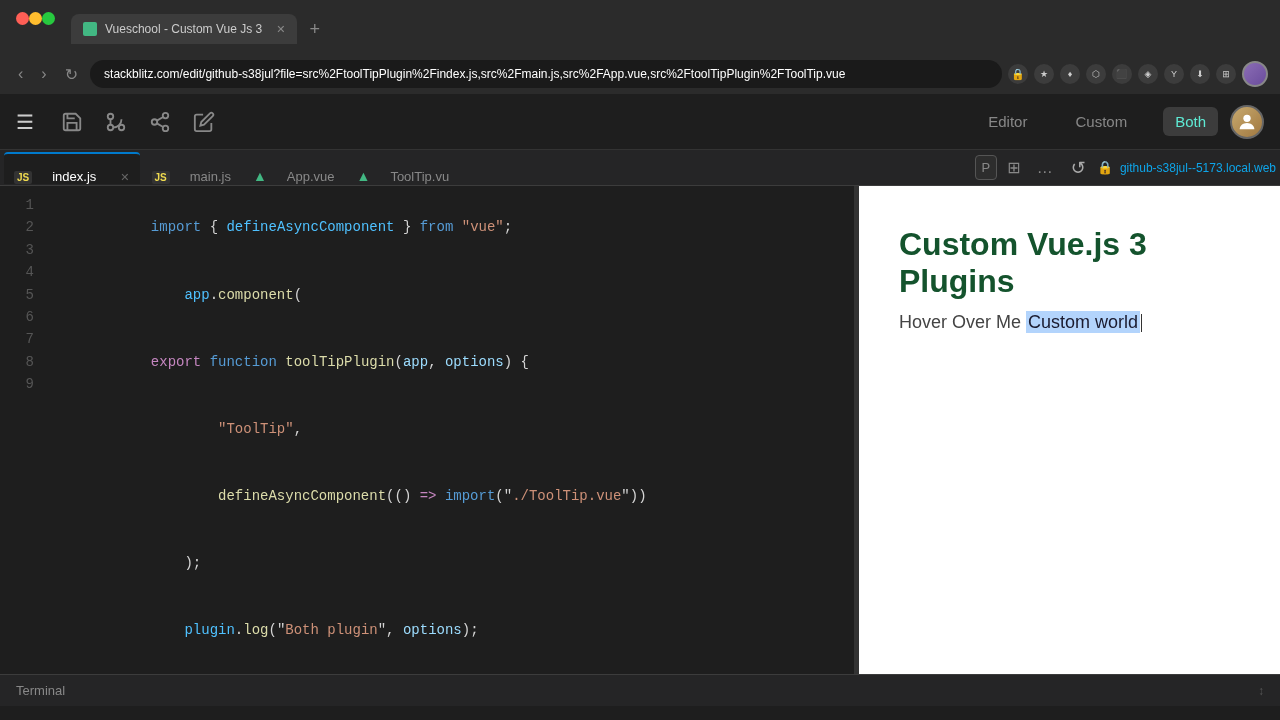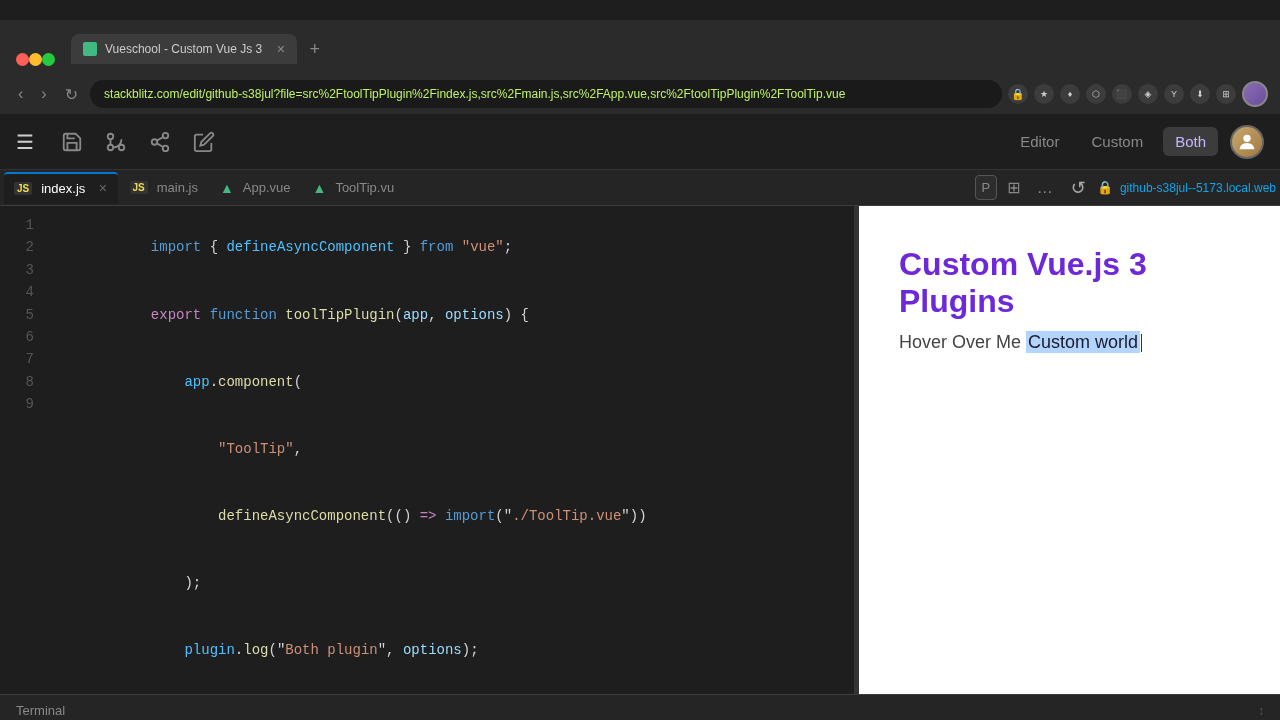--- a/index.html
+++ b/index.html
@@ -1,53 +1,53 @@
 <!DOCTYPE html>
 <html><head>
   <meta charset="utf-8">
   <style>
     * { margin: 0; padding: 0; box-sizing: border-box; }
     body { width: 1280px; height: 720px; overflow: hidden; font-family: -apple-system, BlinkMacSystemFont, 'Segoe UI', sans-serif; background: #1e1e1e; }
 
     
     .browser-chrome { background: #2b2b2b; }
-    .browser-traffic-lights { display: flex; align-items: flex-end; padding: 12px 16px 8px; margin-top: 20px; }
+    .browser-traffic-lights { display: flex; align-items: flex-start; padding: 12px 16px 8px; }
     .traffic-light { width: 13px; height: 13px; border-radius: 50%; }
     .tl-red { background: #ff5f56; }
     .tl-yellow { background: #ffbd2e; }
     .tl-green { background: #27c93f; }
 
     .browser-tab-bar { display: flex; align-items: center; padding: 0 8px; height: 34px; }
     .browser-tab { display: flex; align-items: center; gap: 8px; background: #3c3c3c; border-radius: 8px 8px 0 0; padding: 0 12px; height: 30px; font-size: 12px; color: #ccc; min-width: 160px; }
     .tab-close { margin-left: 6px; color: #888; font-size: 11px; cursor: pointer; }
     .tab-new { background: none; border: none; color: #888; font-size: 18px; cursor: pointer; padding: 4px 8px; }
 
     .browser-nav { display: flex; align-items: center; gap: 6px; padding: 4px 12px; height: 40px; background: #2b2b2b; }
     .nav-btn { background: none; border: none; color: #888; font-size: 16px; cursor: pointer; padding: 4px 6px; border-radius: 4px; }
-    .address-bar { flex: 1; background: #1a1a1a; border: none; border-radius: 20px; padding: 4px 14px; color: #bef264; font-size: 12px; height: 28px; outline: none; }
+    .address-bar { flex: 1; background: #1a1a1a; border: none; border-radius: 20px; padding: 4px 14px; color: #ffffff; font-size: 12px; height: 28px; outline: none; }
     .nav-icons { display: flex; gap: 6px; align-items: center; }
     .nav-icon { width: 20px; height: 20px; border-radius: 50%; background: #555; display: flex; align-items: center; justify-content: center; font-size: 11px; color: #ccc; cursor: pointer; }
     .nav-avatar { width: 26px; height: 26px; border-radius: 50%; background: linear-gradient(135deg, #8b6db5, #6a4c9c); border: 2px solid #888; }
 
     
     .app-shell { display: flex; flex-direction: column; height: calc(720px - 108px); background: #1e1e1e; }
 
     
     .app-header { display: flex; align-items: center; padding: 0 16px; height: 56px; background: #1e1e1e; border-bottom: 1px solid #333; }
     .hamburger { color: #ccc; font-size: 20px; cursor: pointer; margin-right: 16px; }
     .header-icon { width: 32px; height: 32px; display: flex; align-items: center; justify-content: center; color: #888; font-size: 20px; cursor: pointer; margin: 0 6px; }
     .header-spacer { flex: 1; }
-    .view-toggle { display: flex; align-items: center; gap: 8px; margin-right: 12px; }
+    .view-toggle { display: flex; align-items: center; gap: 24px; margin-right: 12px; }
     .view-btn { background: none; border: none; color: #888; font-size: 15px; cursor: pointer; padding: 6px 12px; border-radius: 6px; }
-    .view-btn.active { color: #c4b5fd; background: #3c3c3c; padding-left: 12px; }
+    .view-btn.active { color: #5eead4; background: #3c3c3c; padding-left: 12px; }
     .header-avatar { width: 34px; height: 34px; border-radius: 50%; background: linear-gradient(135deg, #c8a96e, #a07840); border: 2px solid #666; overflow: hidden; display: flex; align-items: center; justify-content: center; font-size: 14px; color: #fff; }
 
     
     .file-tabs { display: flex; align-items: center; background: #252526; border-bottom: 1px solid #3c3c3c; height: 36px; padding: 0 4px; gap: 2px; }
-    .file-tab { display: flex; align-items: center; gap: 9px; padding: 0 10px; height: 32px; font-size: 13px; color: #888; cursor: pointer; border-radius: 4px 4px 0 0; white-space: nowrap; }
+    .file-tab { display: flex; align-items: flex-end; gap: 20px; padding: 0 10px; height: 32px; font-size: 13px; color: #888; cursor: pointer; border-radius: 4px 4px 0 0; white-space: nowrap; }
     .file-tab.active { background: #1e1e1e; color: #fff; border-top: 2px solid #007acc; }
     .js-icon { color: #f0db4f; background: #333; padding: 1px 3px; border-radius: 2px; font-size: 10px; font-weight: bold; }
     .vue-icon { color: #42b883; font-size: 14px; }
     .tab-close-x { font-size: 11px; color: #666; margin-left: 4px; }
     .tab-extras { display: flex; align-items: center; gap: 4px; margin-left: auto; }
     .tab-extra-btn { background: none; border: none; color: #888; font-size: 16px; cursor: pointer; padding: 4px 6px; }
 
     
     .main-content { display: flex; flex: 1; overflow: hidden; }
 
@@ -65,21 +65,21 @@
     .fn { color: #dcdcaa; }
     .str { color: #ce9178; }
     .param { color: #9cdcfe; }
     .punc { color: #d4d4d4; }
     .obj { color: #4fc1ff; }
     .arrow { color: #c586c0; }
 
     
     .preview-pane { flex: 1; background: #fff; overflow: auto; display: flex; flex-direction: column; }
     .preview-content { padding: 40px; }
-    .preview-title { font-size: 32px; font-weight: 700; color: #6d28d9; margin-bottom: 12px; }
+    .preview-title { font-size: 32px; font-weight: 700; color: #14532d; margin-bottom: 12px; }
     .preview-text { font-size: 18px; color: #444; }
     .preview-highlight { background: #b3d4fc; color: #1a1a2e; padding: 1px 2px; }
     .preview-cursor { display: inline-block; width: 1px; height: 18px; background: #333; vertical-align: text-bottom; margin-left: 1px; }
 
     
     .terminal-bar { height: 32px; background: #252526; border-top: 1px solid #3c3c3c; display: flex; align-items: center; padding: 0 16px; color: #888; font-size: 13px; }
     .terminal-bar-right { margin-left: auto; color: #555; font-size: 12px; }
 
     
     .pane-divider { width: 4px; background: #333; cursor: col-resize; }
@@ -220,24 +220,24 @@
           <div>6</div>
           <div>7</div>
           <div>8</div>
           <div>9</div>
         </div>
         <div class="code-content">
           <div class="code-line">
             <span class="kw">import</span><span class="punc"> { </span><span class="obj">defineAsyncComponent</span><span class="punc"> } </span><span class="kw">from</span><span class="str"> "vue"</span><span class="punc">;</span>
           </div>
           <div class="code-line">
+            <span class="punc">    </span><span class="obj">app</span><span class="punc">.</span><span class="fn">component</span><span class="punc">(</span>
+          </div>
+          <div class="code-line">
             <span class="kw2">export</span><span class="punc"> </span><span class="kw">function</span><span class="punc"> </span><span class="fn">toolTipPlugin</span><span class="punc">(</span><span class="param">app</span><span class="punc">, </span><span class="param">options</span><span class="punc">) {</span>
-          </div>
-          <div class="code-line">
-            <span class="punc">    </span><span class="obj">app</span><span class="punc">.</span><span class="fn">component</span><span class="punc">(</span>
           </div>
           <div class="code-line">
             <span class="punc">        </span><span class="str">"ToolTip"</span><span class="punc">,</span>
           </div>
           <div class="code-line">
             <span class="punc">        </span><span class="fn">defineAsyncComponent</span><span class="punc">(()</span><span class="arrow"> =&gt; </span><span class="kw">import</span><span class="punc">("</span><span class="str">./ToolTip.vue</span><span class="punc">")</span><span class="punc">)</span>
           </div>
           <div class="code-line">
             <span class="punc">    );</span>
           </div>

